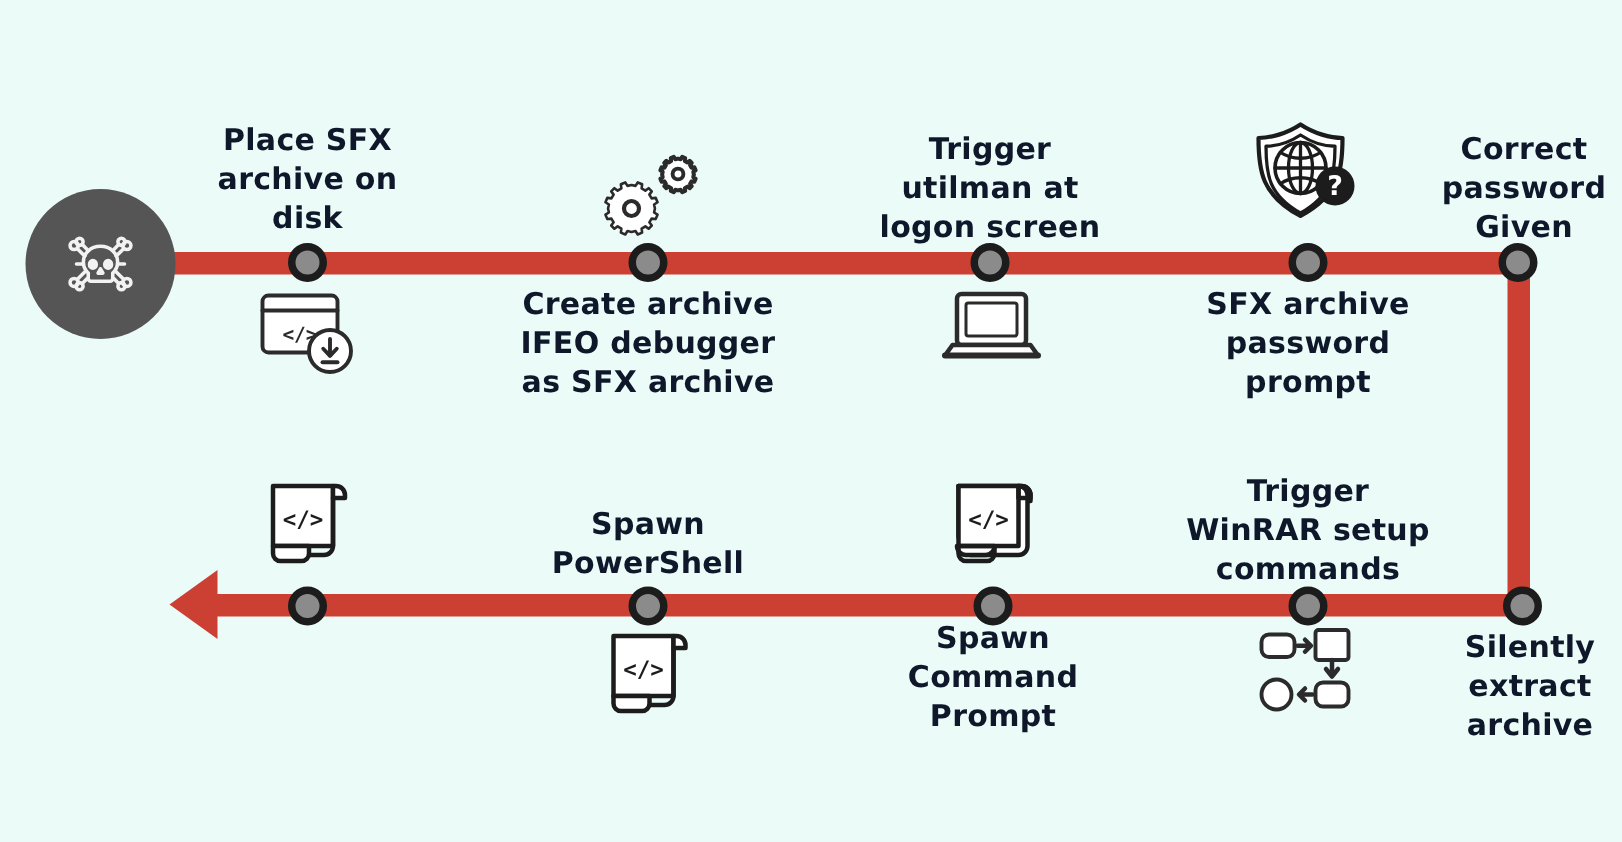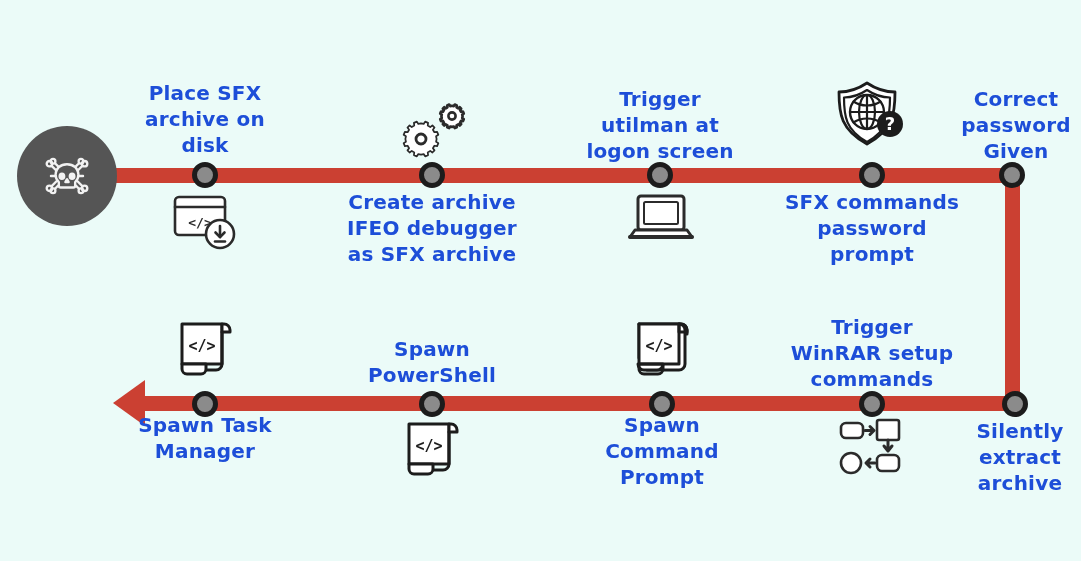--- a/index.html
+++ b/index.html
@@ -64,21 +64,21 @@
     border-radius: 50%;
     background: #8b8b8b;
     border: 5px solid #1c1c1c;
     box-sizing: border-box;
     transform: translate(-50%, -50%);
   }
 
   
   .label {
     position: absolute;
-    color: #1d4ed8;
+    color: #0f172a;
     font-weight: bold;
     font-size: 20px;
     line-height: 26px;
     text-align: center;
     transform: translateX(-50%);
     letter-spacing: 0.2px;
     white-space: pre-line;
   }
 
   
@@ -152,21 +152,21 @@
 disk</div>
 
   <div class="label" style="left:432px; top:189px; width:230px;">Create archive
 IFEO debugger
 as SFX archive</div>
 
   <div class="label" style="left:660px; top:86px;  width:220px;">Trigger
 utilman at
 logon screen</div>
 
-  <div class="label" style="left:872px; top:189px; width:200px;">SFX commands
+  <div class="label" style="left:872px; top:189px; width:200px;">SFX archive
 password
 prompt</div>
 
   <div class="label" style="left:1016px; top:86px; width:140px;">Correct
 password
 Given</div>
 
   <div class="label" style="left:1020px; top:418px; width:130px;">Silently
 extract
 archive</div>
@@ -175,22 +175,20 @@
 WinRAR setup
 commands</div>
 
   <div class="label" style="left:662px; top:412px; width:190px;">Spawn
 Command
 Prompt</div>
 
   <div class="label" style="left:432px; top:336px; width:200px;">Spawn
 PowerShell</div>
 
-  <div class="label" style="left:205px; top:412px; width:200px;">Spawn Task
-Manager</div>
 
   <div class="icon" style="left:206px; top:193px;">
     <svg width="68" height="58" viewBox="0 0 68 58" fill="none" stroke="#2b2b2b" stroke-width="2.6" stroke-linecap="round" stroke-linejoin="round">
       <rect x="3" y="4" width="50" height="38" rx="4" fill="#ffffff"></rect>
       <path d="M3 14h50"></path>
       <text x="28" y="34" font-family="DejaVu Sans Mono, monospace" font-size="13" font-weight="bold" fill="#2b2b2b" stroke="none" text-anchor="middle">&lt;/&gt;</text>
       <circle cx="48" cy="41" r="14" fill="#ffffff"></circle>
       <path d="M48 33v11"></path>
       <path d="M43.5 39.5L48 44.2l4.5-4.7"></path>
       <path d="M43 48.5h10"></path>

